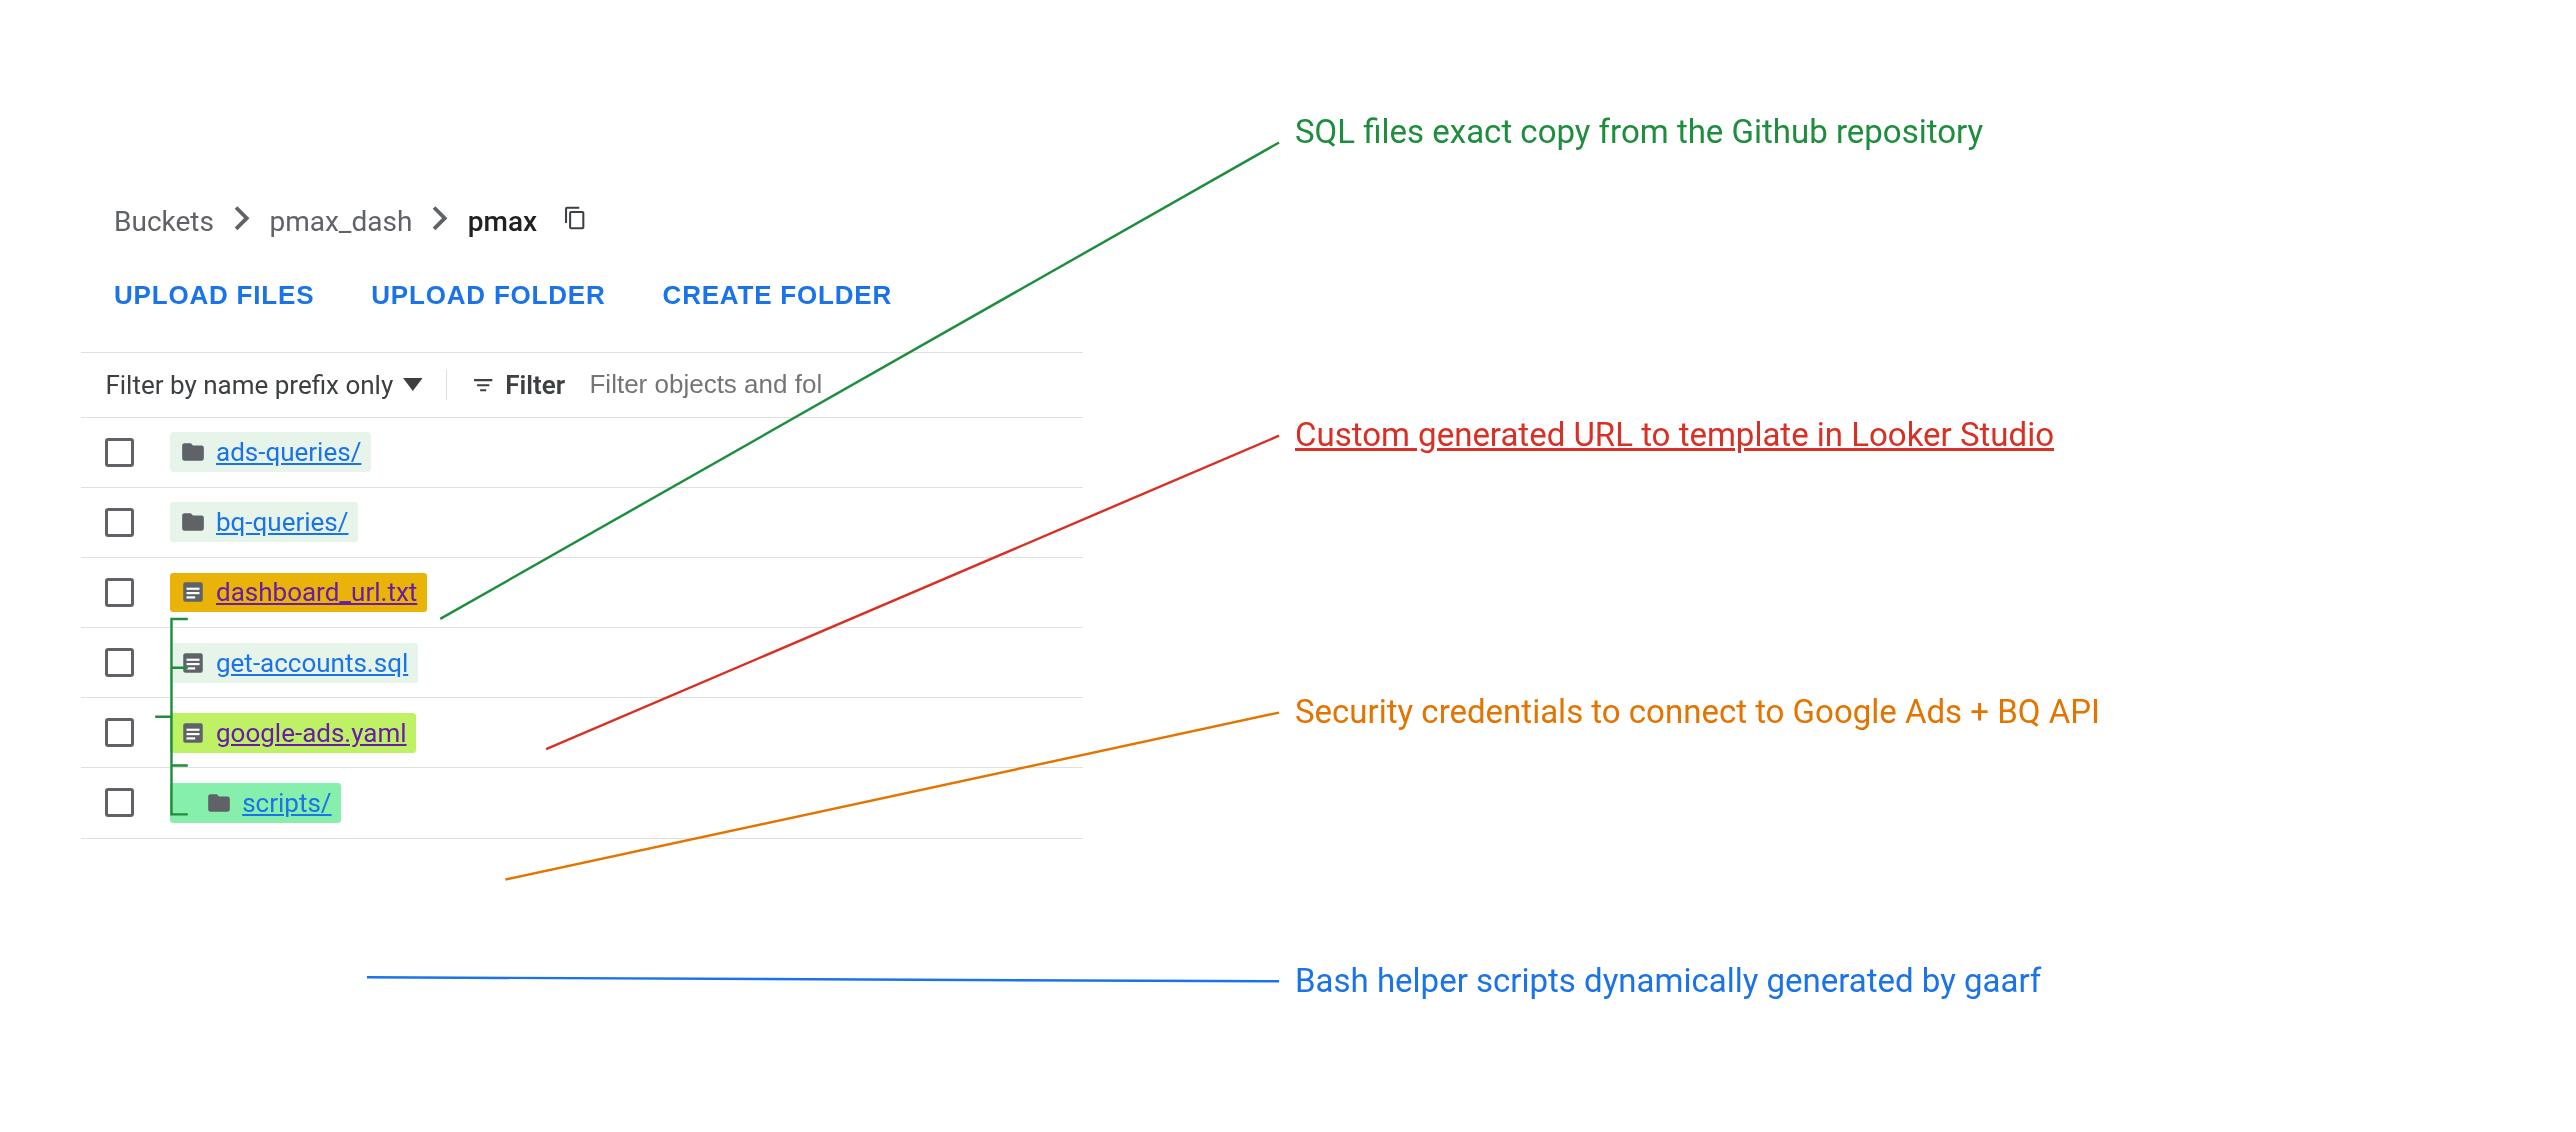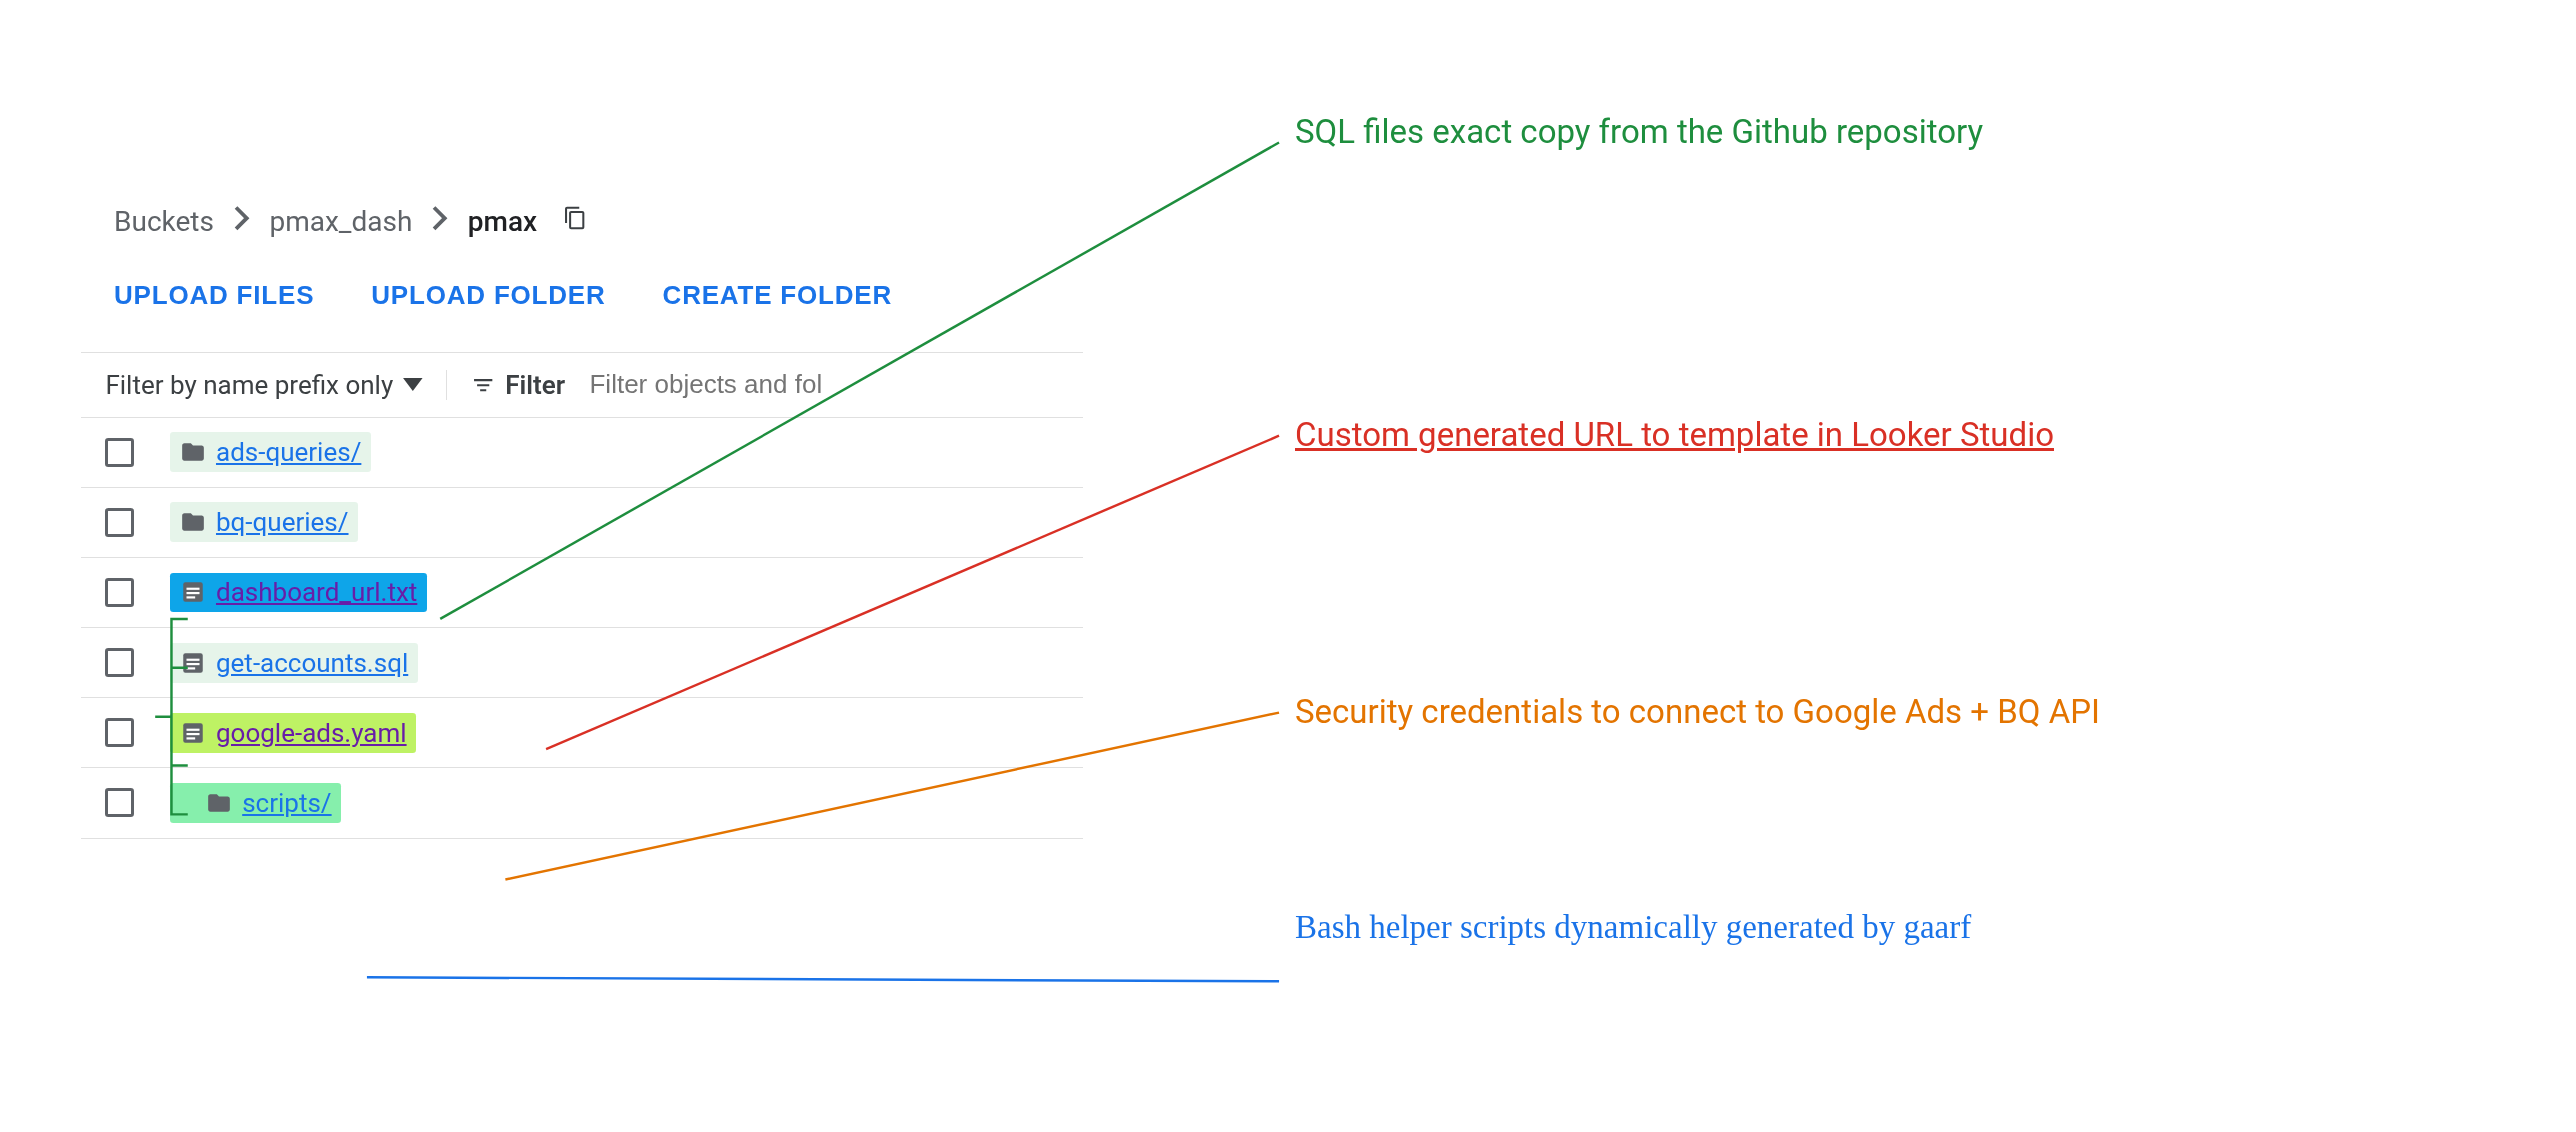--- a/index.html
+++ b/index.html
@@ -123,21 +123,21 @@
       gap: 36px;
     }
     .item-wrap {
       display: flex;
       align-items: center;
       gap: 9.8px;
       padding: 4.9px 9.8px;
       border-radius: 3.3px;
     }
     .highlight-green { background: #e6f4ea; }
-    .highlight-red { background: #0ea5e9; }
+    .highlight-red { background: #eab308; }
     .highlight-orange { background: #bef264; }
     .highlight-blue { background: #86efac; padding-left: 36px; }
     .folder-icon, .file-icon {
       width: 26px;
       height: 26px;
       flex-shrink: 0;
     }
     .item-link {
       color: #1a73e8;
       text-decoration: underline;
@@ -281,21 +281,21 @@
           </svg>
         <a class="item-link">scripts/</a>
       </span>
     </div>
 
   </div>
 
   <div class="annotation ann-green" style="left:1295px; top:112px;">SQL files exact copy from the Github repository</div>
   <div class="annotation ann-red" style="left:1295px; top:415px;text-decoration:underline;">Custom generated URL to template in Looker Studio</div>
   <div class="annotation ann-orange" style="left:1295px; top:692px;">Security credentials to connect to Google Ads + BQ API</div>
-  <div class="annotation ann-blue" style="left:1295px; top:909px;font-family:Liberation Serif, serif;">Bash helper scripts dynamically generated by gaarf</div>
+  <div class="annotation ann-blue" style="left:1295px; top:961px;">Bash helper scripts dynamically generated by gaarf</div>
 
   <svg class="connector" width="2576" height="1132" viewBox="0 0 3162 1390">
 
     <line x1="540" y1="760" x2="1570" y2="175" stroke="#1e8e3e" stroke-width="3"></line>
     <path d="M 230 760 L 210 760 L 210 1000 L 230 1000 M 210 880 L 190 880 M 210 820 L 230 820 M 210 940 L 230 940" fill="none" stroke="#1e8e3e" stroke-width="3"></path>
 
     <line x1="670" y1="920" x2="1570" y2="535" stroke="#d93025" stroke-width="3"></line>
 
     <line x1="620" y1="1080" x2="1570" y2="875" stroke="#e37400" stroke-width="3"></line>
 

